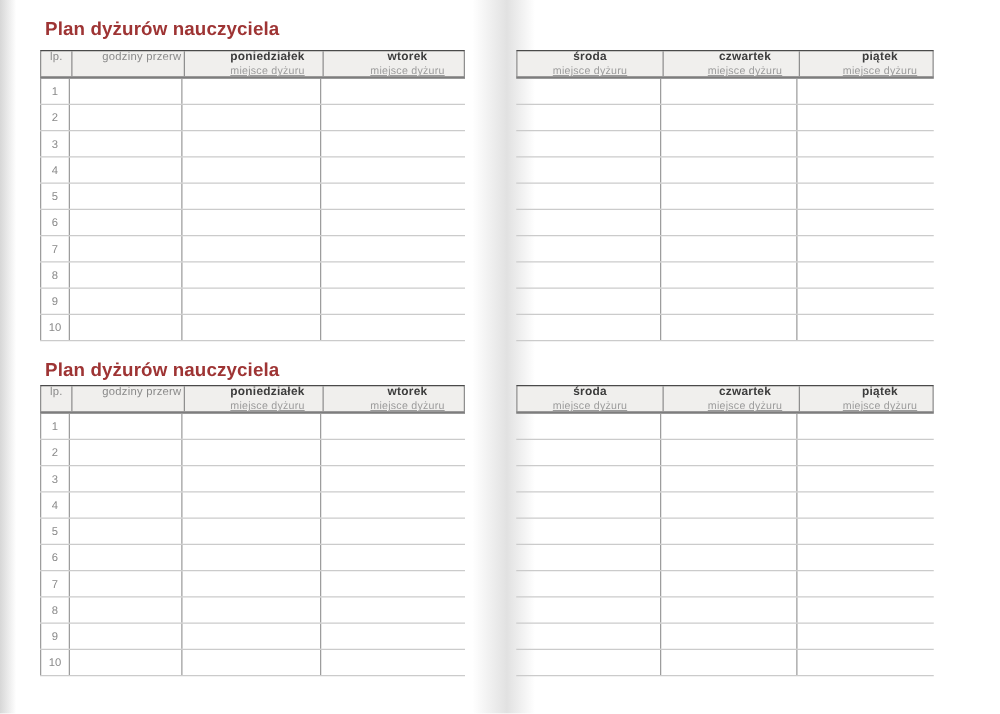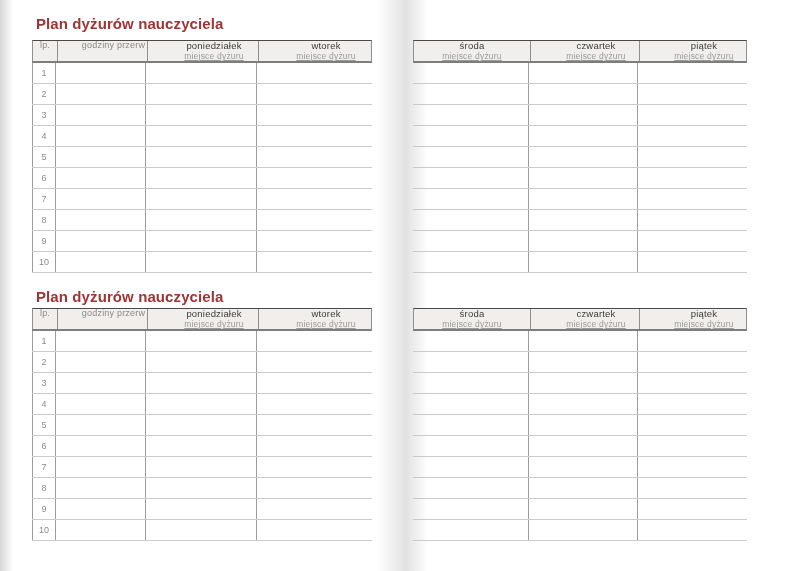--- a/index.html
+++ b/index.html
@@ -14,21 +14,21 @@
   .dtable.lt{left:32px;width:340px;}
   .dtable.rt{left:413px;width:334px;}
   .thead{display:grid;height:23px;background:#f0efed;border:1px solid #8f8f8f;
          border-top-color:#4a4a4a;border-bottom:2px solid #7d7d7d;box-sizing:border-box;}
   .lgrid{grid-template-columns:24px 90px 111px 1fr;}
   .rgrid{grid-template-columns:116px 109px 1fr;}
   .hcell{display:flex;flex-direction:column;align-items:center;justify-content:flex-start;
          box-sizing:border-box;line-height:1.08;overflow:hidden;}
   .hcell.sep{border-left:1px solid #8f8f8f;padding-left:22px;}
   .hlabel{font-size:9px;color:#8a8a8a;letter-spacing:.2px;}
-  .hday{font-size:9.5px;font-weight:400;color:#3c3c3c;letter-spacing:.2px;}
+  .hday{font-size:9.5px;font-weight:700;color:#3c3c3c;letter-spacing:.2px;}
   .hsub{font-size:8.5px;color:#9b9b9b;letter-spacing:.2px;margin-top:1px;text-decoration:underline;}
   .row{display:grid;height:21px;border-bottom:1px solid #cbcbcb;box-sizing:border-box;}
   .cell{box-sizing:border-box;}
   .lp-cell{display:flex;align-items:center;justify-content:center;font-size:9px;color:#8a8a8a;
            border-left:1px solid #9d9d9d;border-right:1px solid #9d9d9d;}
   .breaks-cell{border-right:1px solid #9d9d9d;}
   .day-sep{border-right:1px solid #9d9d9d;}
 </style>
 </head>
 <body>

